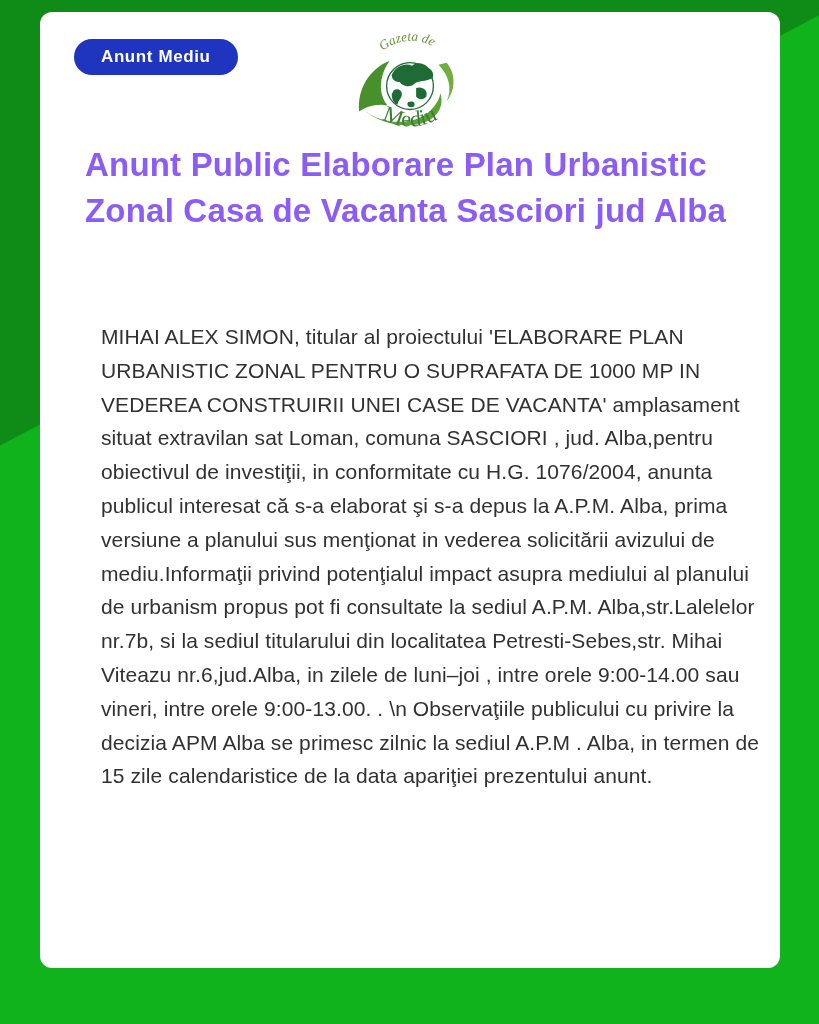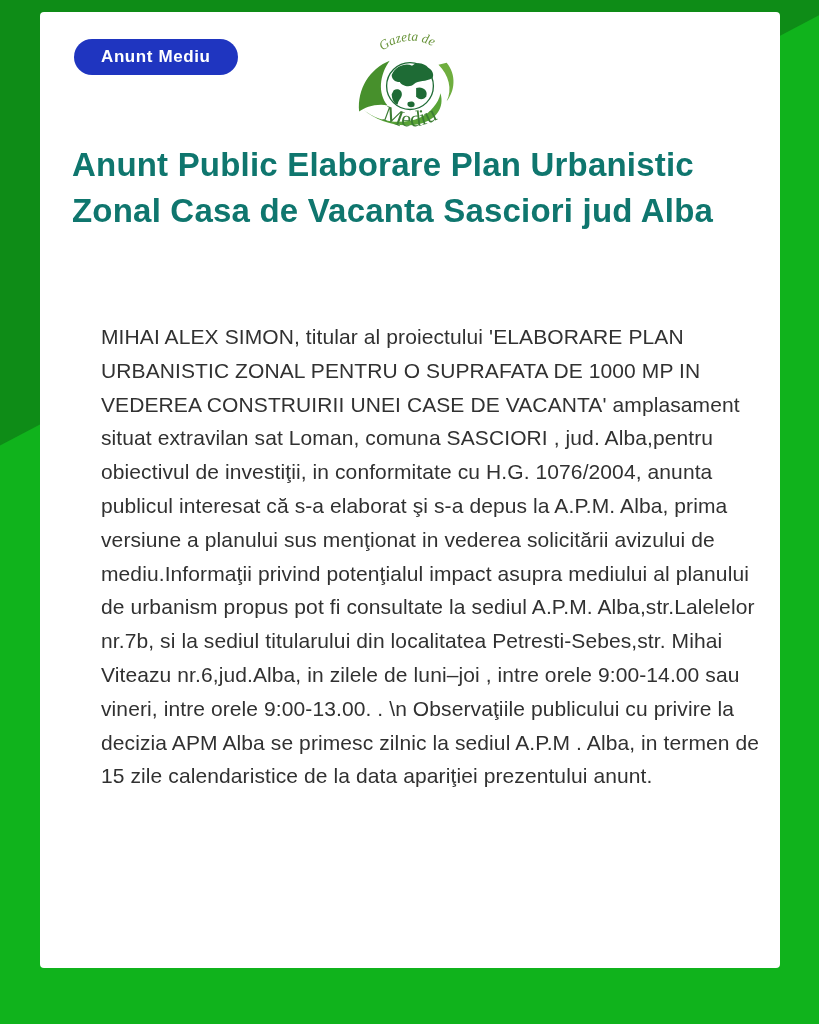--- a/index.html
+++ b/index.html
@@ -8,37 +8,37 @@
     background:#10b31c;
     font-family:"Liberation Sans",sans-serif;
   }
   .bg-dark{
     position:absolute;inset:0;
     background:#0e8c17;
     clip-path:polygon(0 0,100% 0,100% 1.5%,0 43.5%);
   }
   .card{
     position:absolute;left:40px;top:12px;width:740px;height:956px;
-    background:#ffffff;border-radius:4px;
+    background:#ffffff;border-radius:12px;
   }
   .badge{
     position:absolute;left:34px;top:27px;
     background:#1f35c0;color:#ffffff;
     font-size:17px;font-weight:bold;letter-spacing:.6px;
     padding:8px 27px;border-radius:20px;border:none;
     font-family:"Liberation Sans",sans-serif;
     cursor:pointer;
   }
   .logo{
     position:absolute;left:50%;top:18px;transform:translateX(-50%);
     width:118px;height:104px;
   }
   .title{
-    position:absolute;left:32px;top:130px;width:645px;
-    font-size:33px;font-weight:bold;color:#0f766e;
+    position:absolute;left:45px;top:130px;width:645px;
+    font-size:33px;font-weight:bold;color:#8b5cf6;
     line-height:1.4;margin:0;letter-spacing:.2px;
   }
   .body-text{
     position:absolute;left:45px;top:292px;width:660px;
     font-size:21px;color:#313131;line-height:1.61;
     margin:16px;letter-spacing:.1px;
   }
 </style>
 </head>
 <body>

